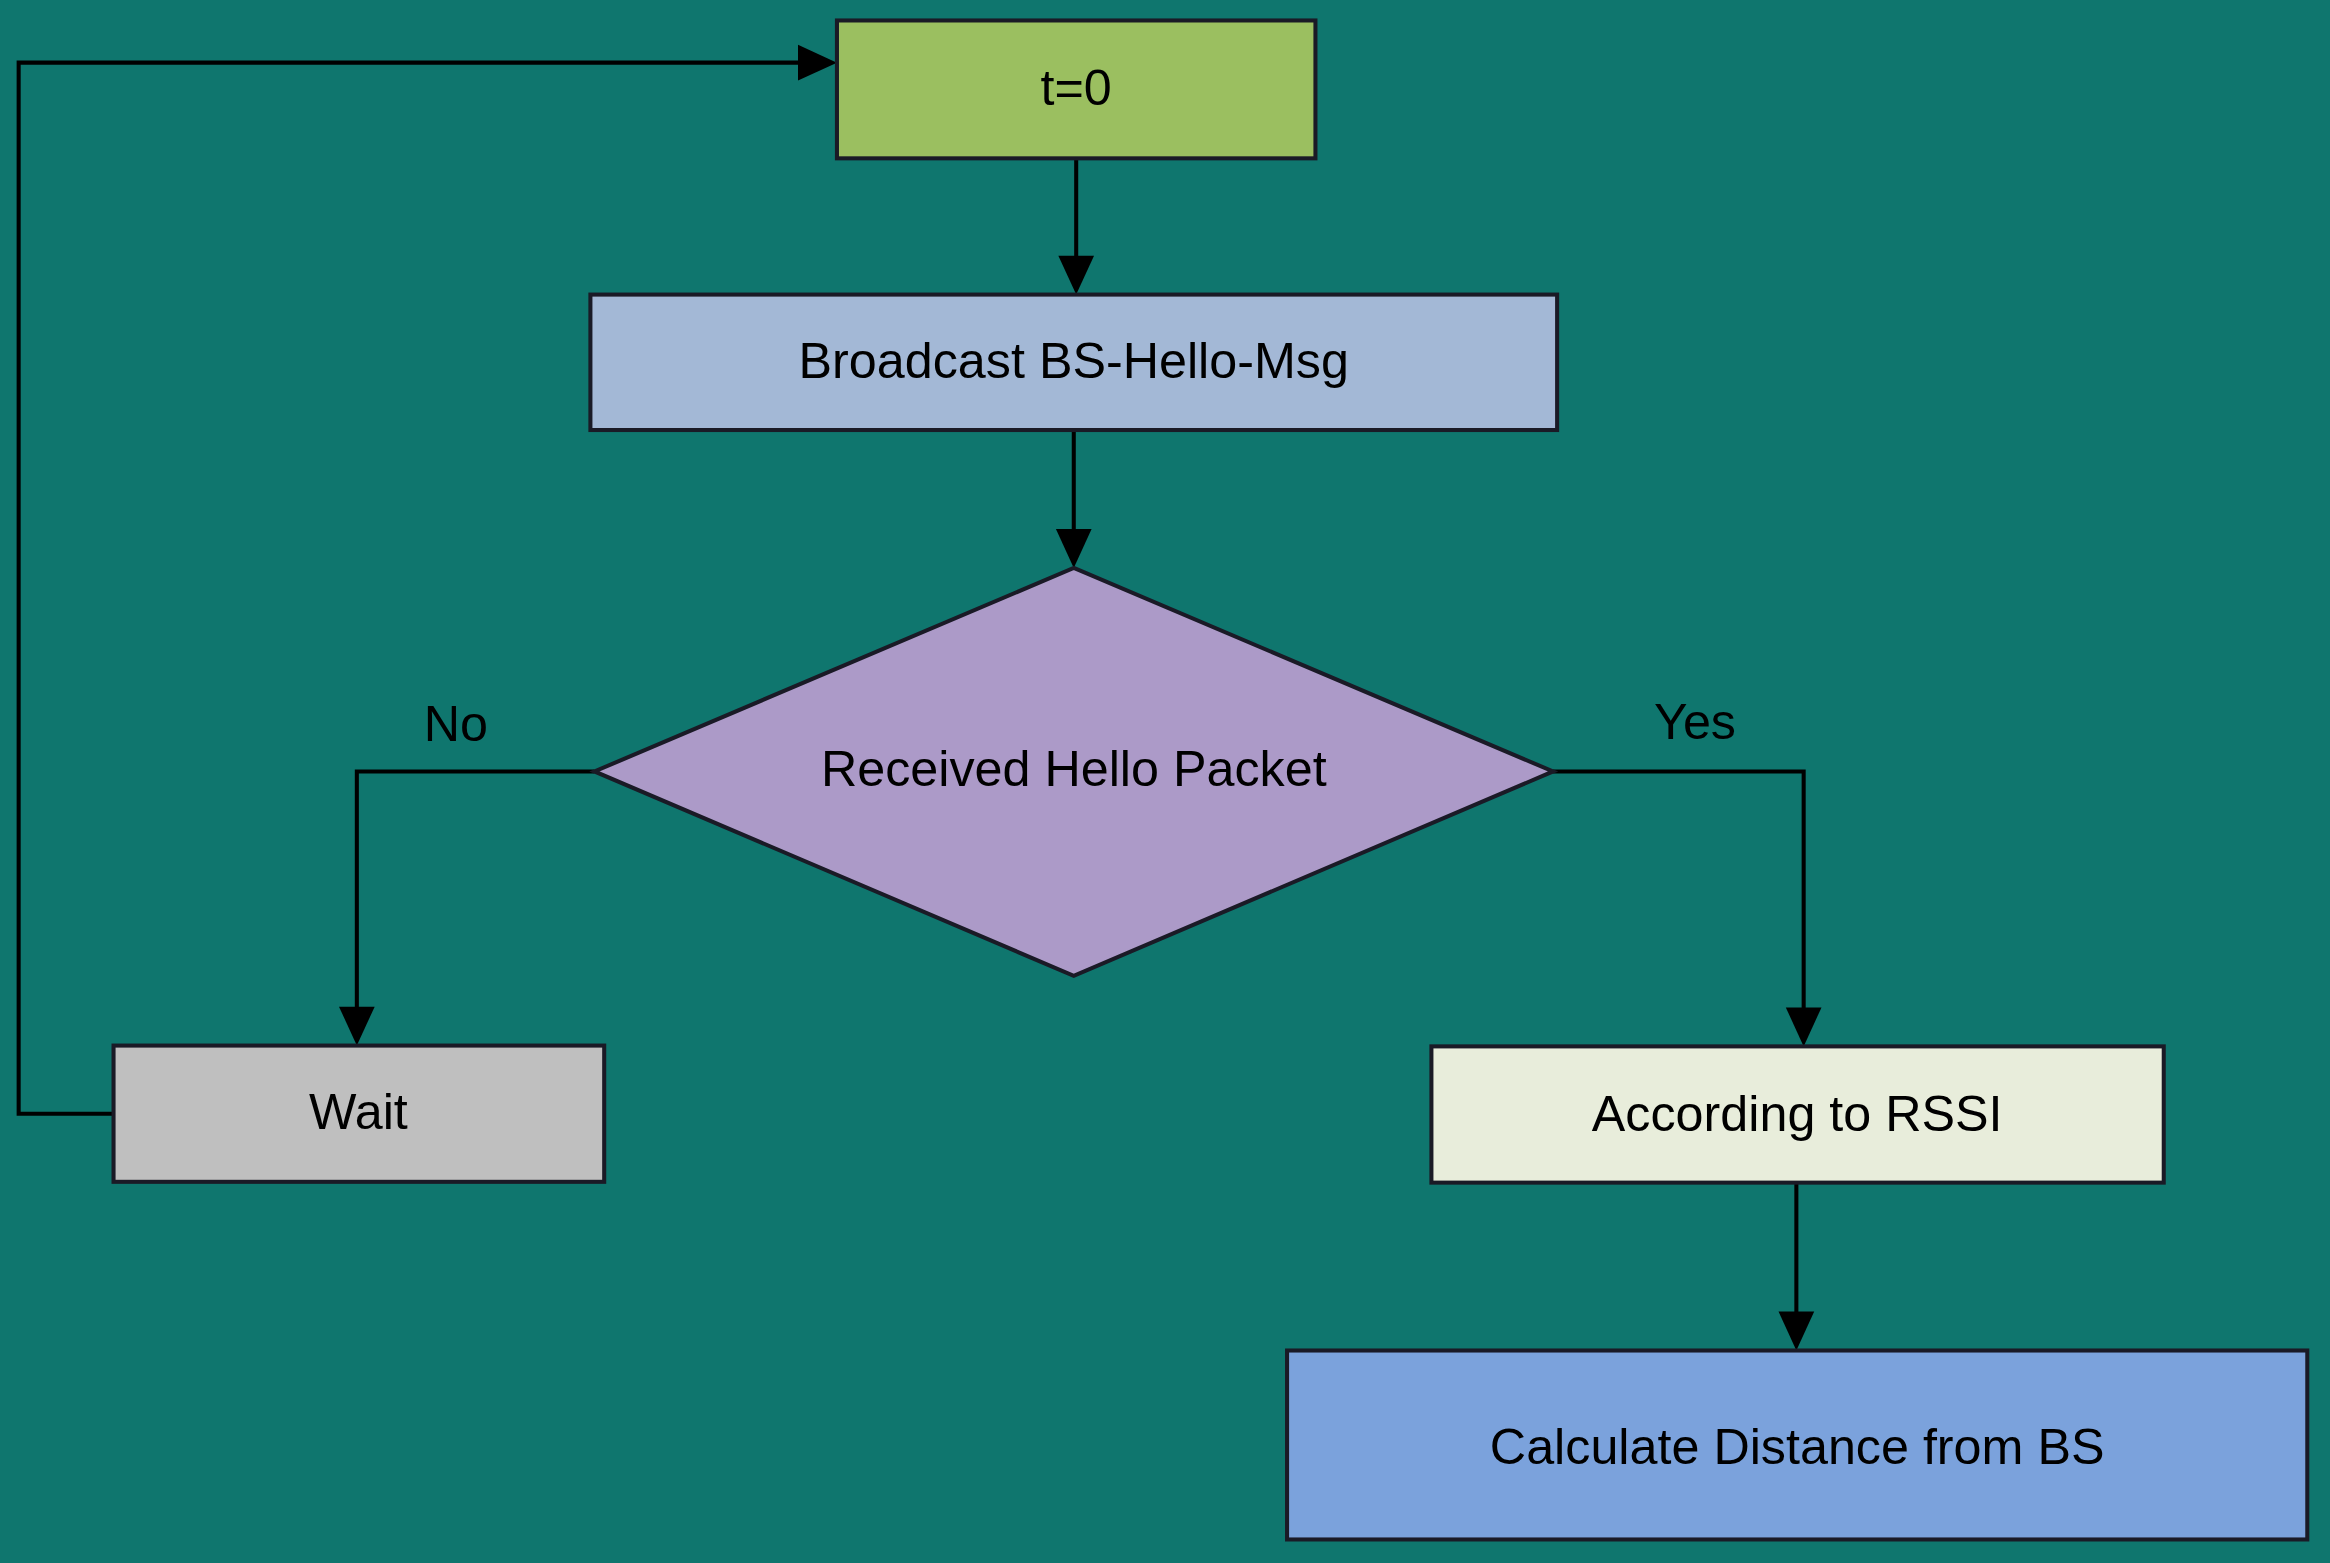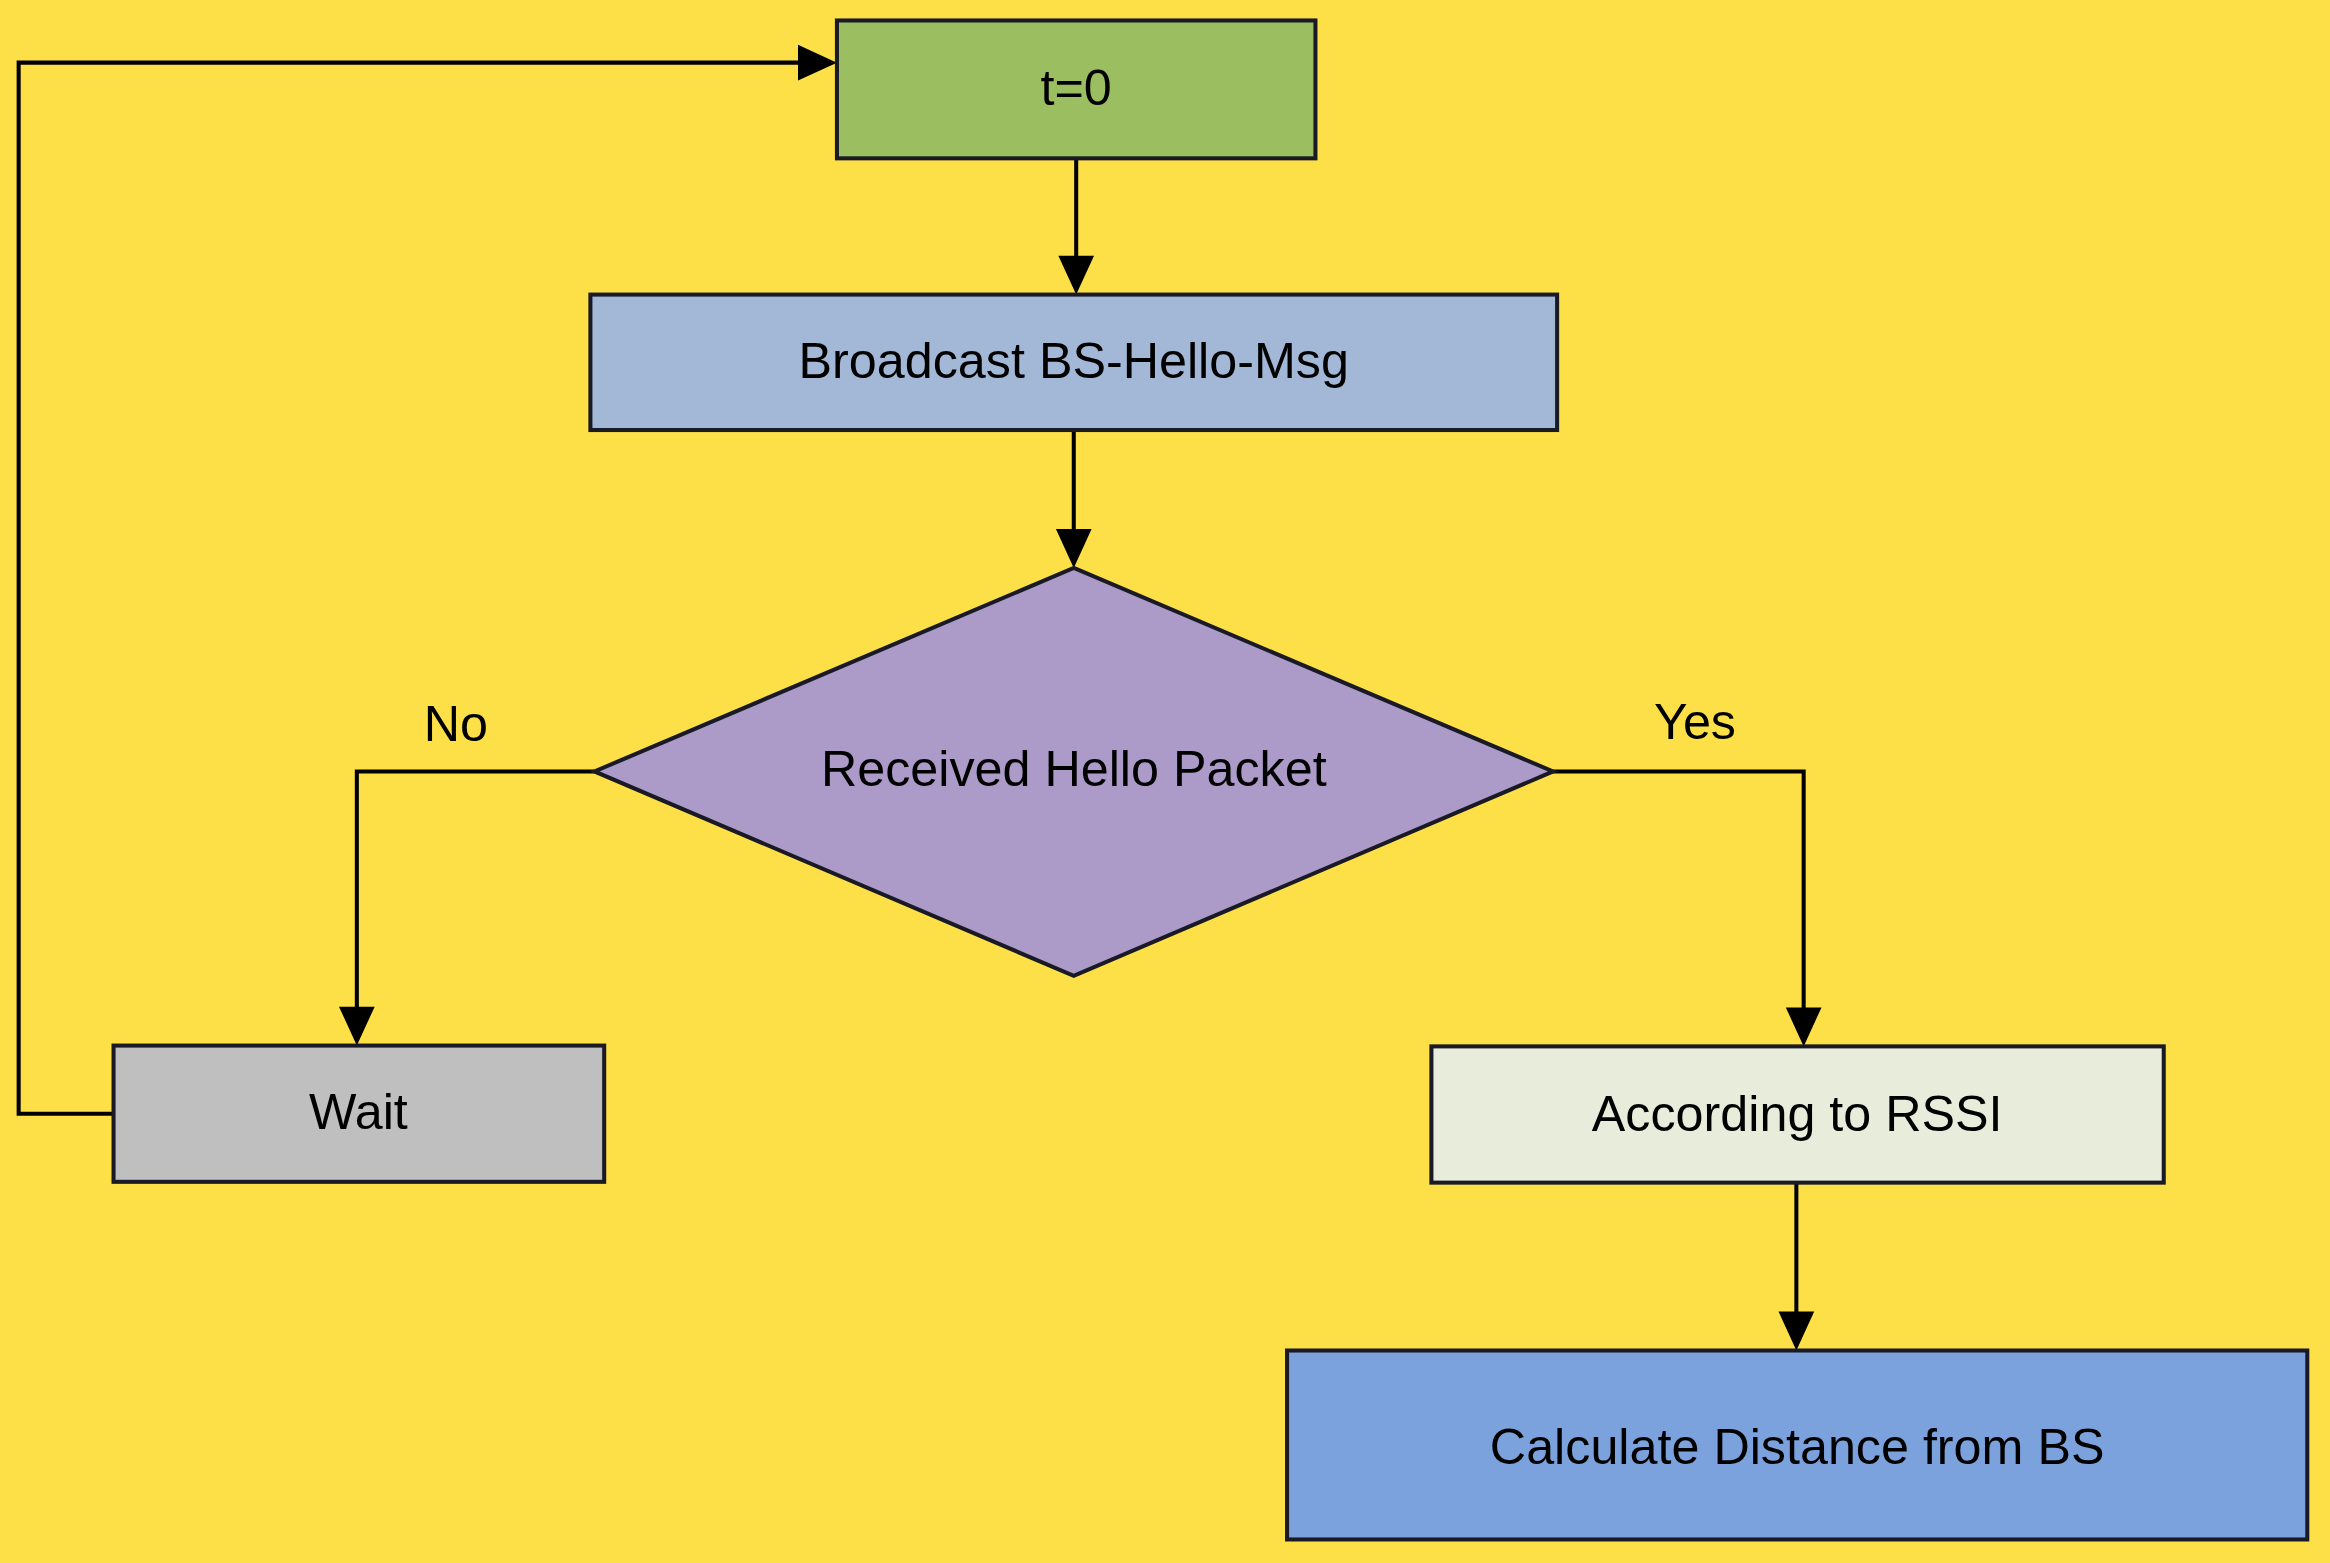--- a/index.html
+++ b/index.html
@@ -7,21 +7,21 @@
     padding: 0;
     background: #ffffff;
   }
   body {
     font-family: "Liberation Sans", sans-serif;
   }
   #canvas {
     position: relative;
     width: 2330px;
     height: 1564px;
-    background: #fde047;
+    background: #0f766e;
     overflow: hidden;
   }
   #flow-svg {
     position: absolute;
     top: 0;
     left: 0;
     width: 2330px;
     height: 1564px;
   }
   .node-label {

